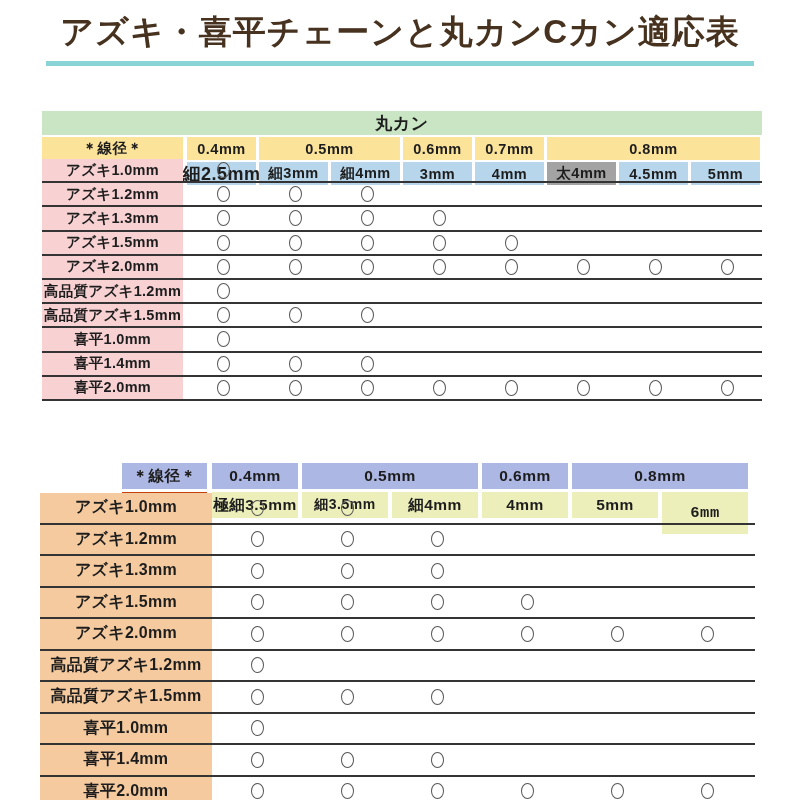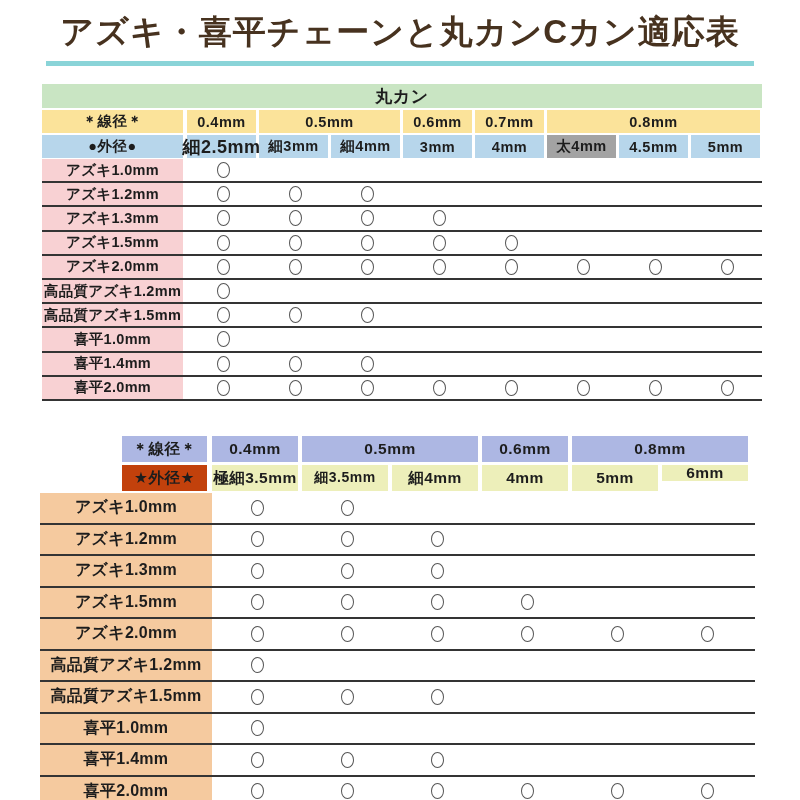--- a/index.html
+++ b/index.html
@@ -26,20 +26,21 @@
     color:#47321f;
   }
 
   .table{ position:absolute; }
 
   .cell{
     position:absolute; box-sizing:border-box;
     display:flex; align-items:center; justify-content:center;
     letter-spacing:0.5px;
     white-space:nowrap;
+    margin-top:27px;
   }
   .trow{
     position:absolute; box-sizing:border-box;
     left:0; width:100%;
     border-bottom:2px solid #343434;
   }
   .row-label{
     position:absolute; top:0; bottom:0; left:0;
     display:flex; align-items:center; justify-content:center;
     letter-spacing:0.3px;
@@ -148,21 +149,21 @@
       <div class="cell" style="left: 172px; top: 31px; width: 86px; height: 26px; background: rgb(173, 183, 227); font-size: 15.5px;">0.4mm</div>
       <div class="cell" style="left: 262px; top: 31px; width: 176px; height: 26px; background: rgb(173, 183, 227); font-size: 15.5px;">0.5mm</div>
       <div class="cell" style="left: 442px; top: 31px; width: 86px; height: 26px; background: rgb(173, 183, 227); font-size: 15.5px;">0.6mm</div>
       <div class="cell" style="left: 532px; top: 31px; width: 176px; height: 26px; background: rgb(173, 183, 227); font-size: 15.5px;">0.8mm</div>
       <div class="cell" style="left: 82px; top: 60px; width: 85px; height: 26px; background: #c2410c; font-size: 15.5px;">★外径★</div>
       <div class="cell" style="left: 172px; top: 60px; width: 86px; height: 26px; background: rgb(237, 239, 186); font-size: 15.5px;">極細3.5mm</div>
       <div class="cell" style="left: 262px; top: 60px; width: 86px; height: 26px; background: rgb(237, 239, 186); font-size: 14px;">細3.5mm</div>
       <div class="cell" style="left: 352px; top: 60px; width: 86px; height: 26px; background: rgb(237, 239, 186); font-size: 15.5px;">細4mm</div>
       <div class="cell" style="left: 442px; top: 60px; width: 86px; height: 26px; background: rgb(237, 239, 186); font-size: 15.5px;">4mm</div>
       <div class="cell" style="left: 532px; top: 60px; width: 86px; height: 26px; background: rgb(237, 239, 186); font-size: 15.5px;">5mm</div>
-      <div class="cell" style="left: 622px; top: 60px; width: 86px; height: 16px; background: rgb(237, 239, 186); font-size: 15.5px;">6mm</div>
+      <div class="cell" style="left: 622px; top: 60px; width: 86px; height: 42px; background: rgb(237, 239, 186); font-size: 15.5px; font-family: Liberation Mono, monospace;">6mm</div>
       <div class="trow" style="top: 88px; height: 31.5px;">
         <div class="row-label" style="width: 172px; background: rgb(245, 202, 159); font-size: 16px;">アズキ1.0mm</div>
         <div class="mark" style="left: 210.5px; top: 6.75px; width: 13px; height: 16px;"></div>
         <div class="mark" style="left: 300.5px; top: 6.75px; width: 13px; height: 16px;"></div>
       </div>
       <div class="trow" style="top: 119.5px; height: 31.5px;">
         <div class="row-label" style="width: 172px; background: rgb(245, 202, 159); font-size: 16px;">アズキ1.2mm</div>
         <div class="mark" style="left: 210.5px; top: 6.75px; width: 13px; height: 16px;"></div>
         <div class="mark" style="left: 300.5px; top: 6.75px; width: 13px; height: 16px;"></div>
         <div class="mark" style="left: 390.5px; top: 6.75px; width: 13px; height: 16px;"></div>

